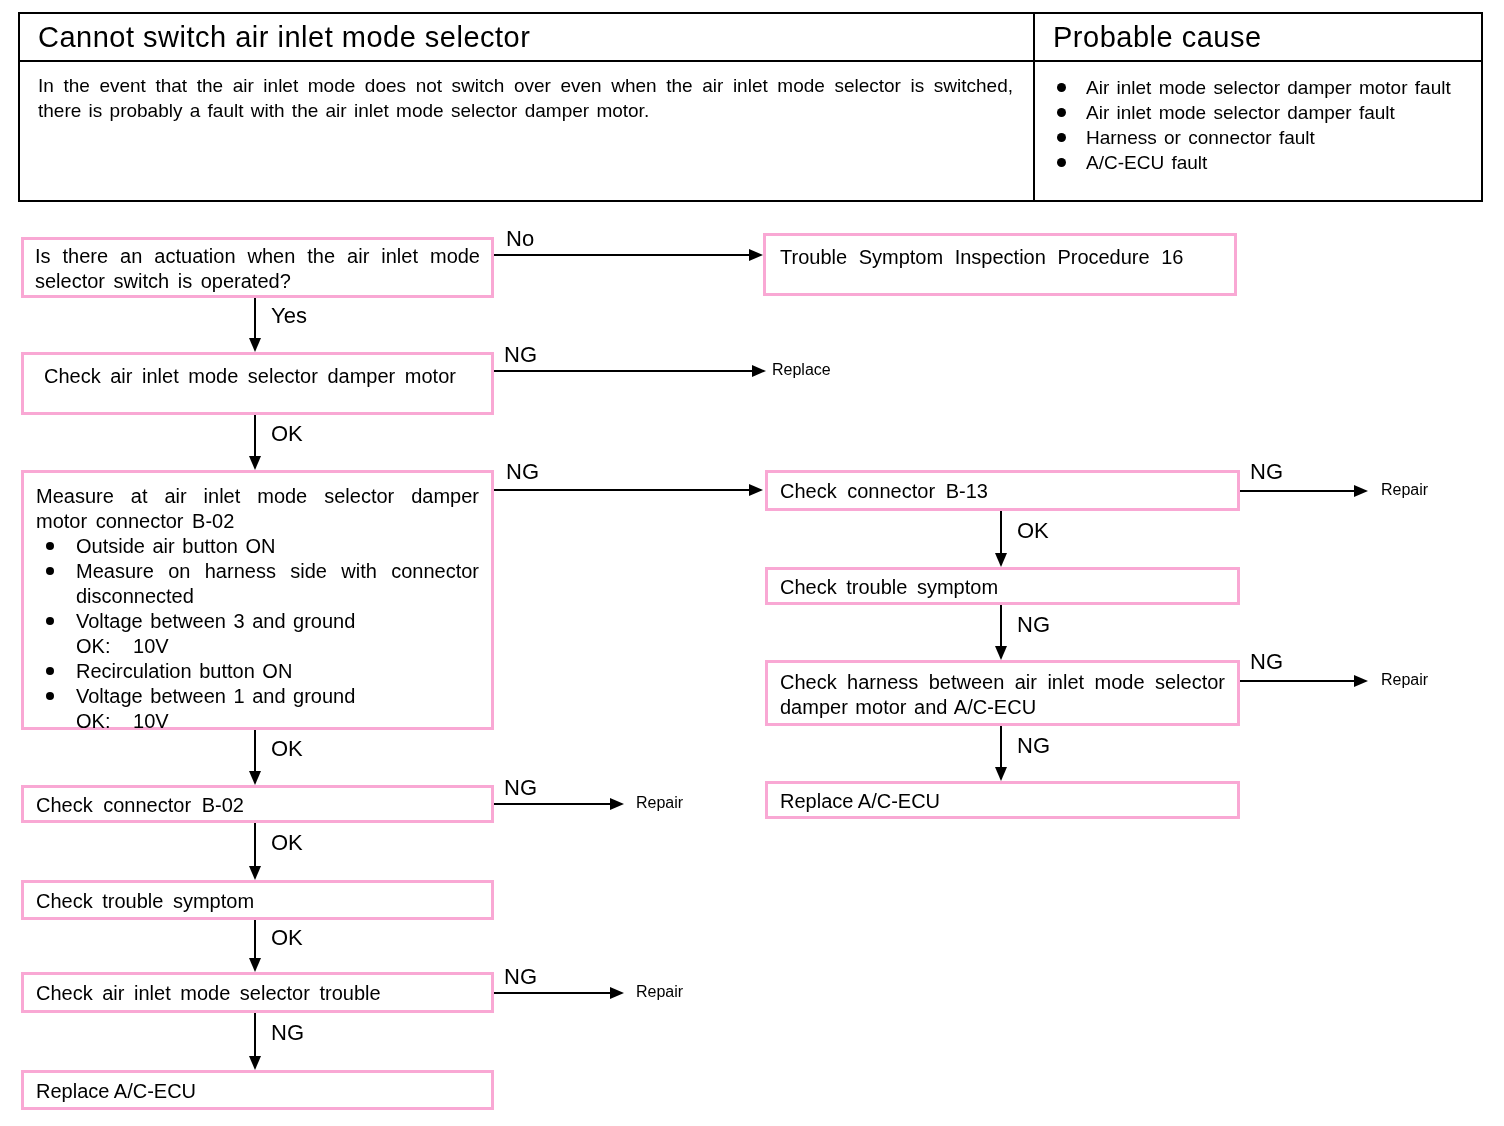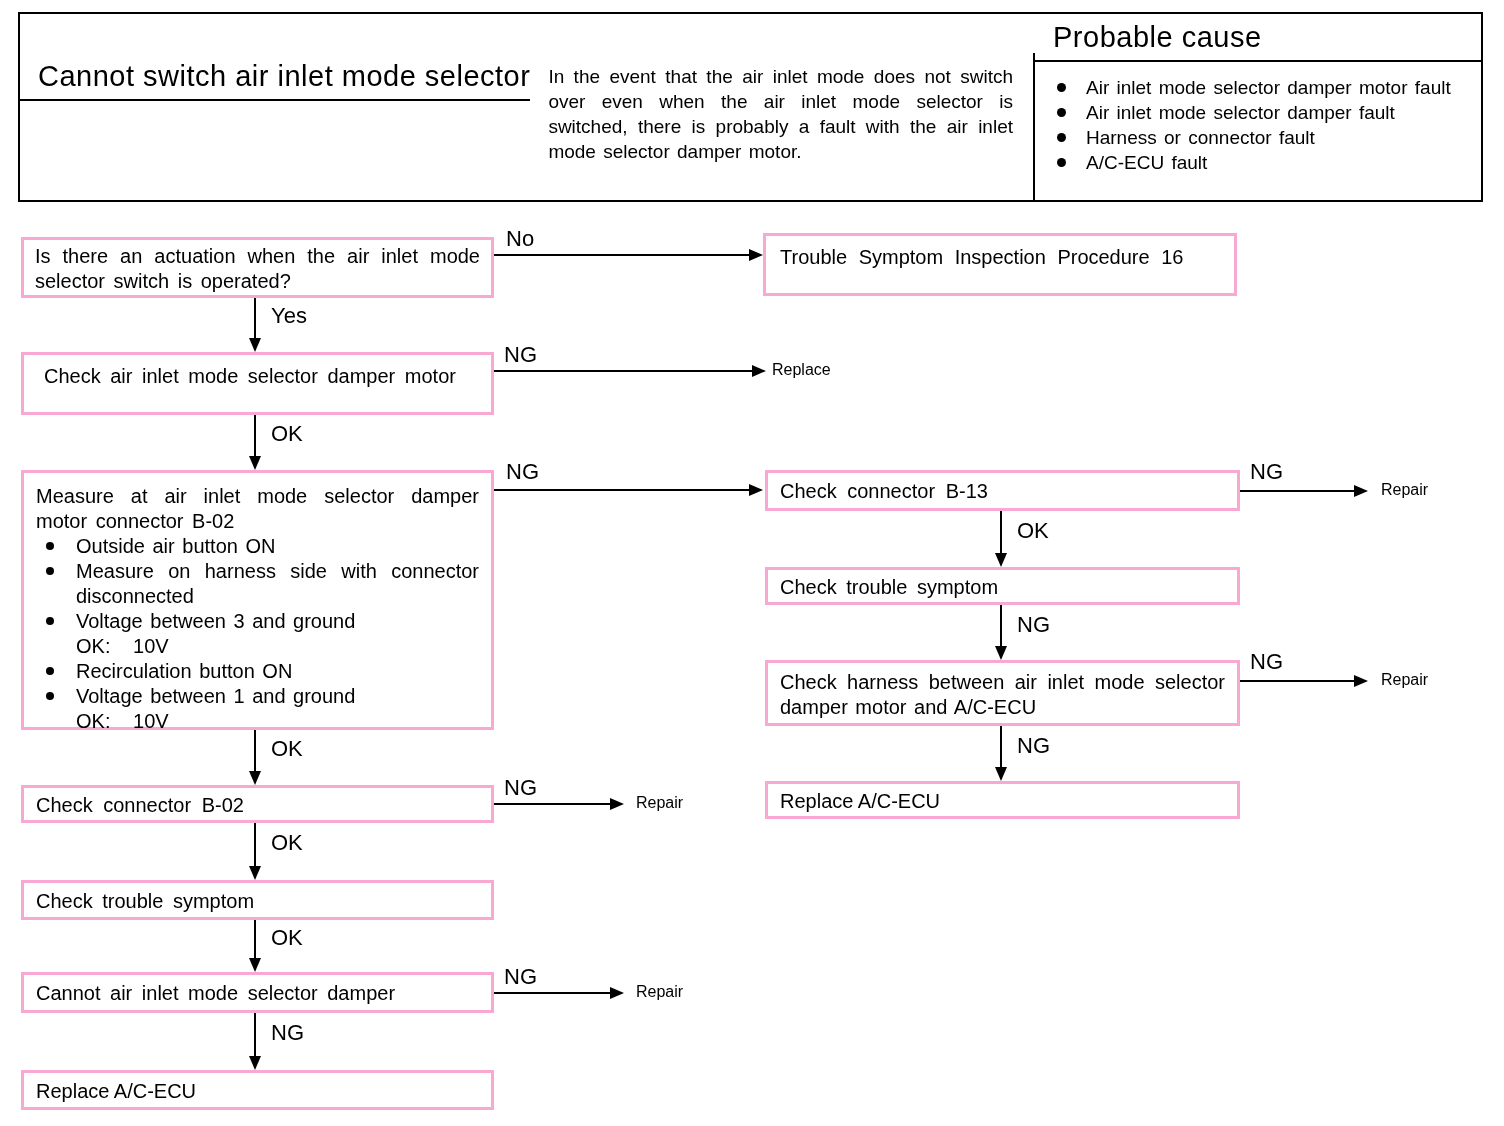--- a/index.html
+++ b/index.html
@@ -2,21 +2,21 @@
 <html><head>
 <meta charset="utf-8">
 <style>
   html,body{margin:0;padding:0;background:#ffffff;}
   .page{
     position:relative;width:1504px;height:1126px;background:#ffffff;
     font-family:"Liberation Sans",sans-serif;color:#000;overflow:hidden;
   }
   
   .tbl{position:absolute;left:18px;top:12px;width:1461px;height:186px;border:2px solid #000;display:flex;}
-  .tbl-left{width:1013px;border-right:2px solid #000;display:flex;flex-direction:row;margin-top:39px;}
+  .tbl-left{width:1013px;border-right:2px solid #000;display:flex;flex-direction:column;}
   .tbl-right{flex:1;display:flex;flex-direction:column;}
   .tbl-title{height:46px;border-bottom:2px solid #000;font-size:29px;line-height:46px;padding-left:18px;letter-spacing:.5px;}
   .tbl-body{flex:1;padding:11px 20px 0 18px;font-size:19px;line-height:25px;}
   .desc{text-align:justify;word-spacing:2px;}
   .cause-list{list-style:none;margin:0;padding:2px 6px 0 6px;}
   .cause-list li{display:flex;font-size:19px;line-height:25px;}
   .dot{flex:0 0 9px;width:9px;height:9px;border-radius:50%;background:#000;margin:8px 20px 0 6px;}
   .cause-text{flex:1;text-align:justify;word-spacing:2px;}
   
   .node{position:absolute;border:3px solid #f9a8d4;background:#fff;font-size:20px;line-height:25px;box-sizing:border-box;}
@@ -129,21 +129,21 @@
 
   <div class="node" style="left:21px;top:785px;width:473px;height:38px;padding:5px 12px;word-spacing:5px;">
     <div class="single">Check connector B-02</div>
   </div>
 
   <div class="node" style="left:21px;top:880px;width:473px;height:40px;padding:6px 12px;word-spacing:4px;">
     <div class="single">Check trouble symptom</div>
   </div>
 
   <div class="node" style="left:21px;top:972px;width:473px;height:41px;padding:6px 12px;word-spacing:4px;">
-    <div class="single">Cannot air inlet mode selector damper</div>
+    <div class="single">Check air inlet mode selector trouble</div>
   </div>
 
   <div class="node" style="left:21px;top:1070px;width:473px;height:40px;padding:6px 12px;">
     <div class="single">Replace A/C-ECU</div>
   </div>
 
   <div class="hline" style="left:494px;top:254px;width:256px;"></div>
   <div class="ah-right" style="left:749px;top:249px;"></div>
   <div class="edge-label" style="left:506px;top:227px;">No</div>
 

